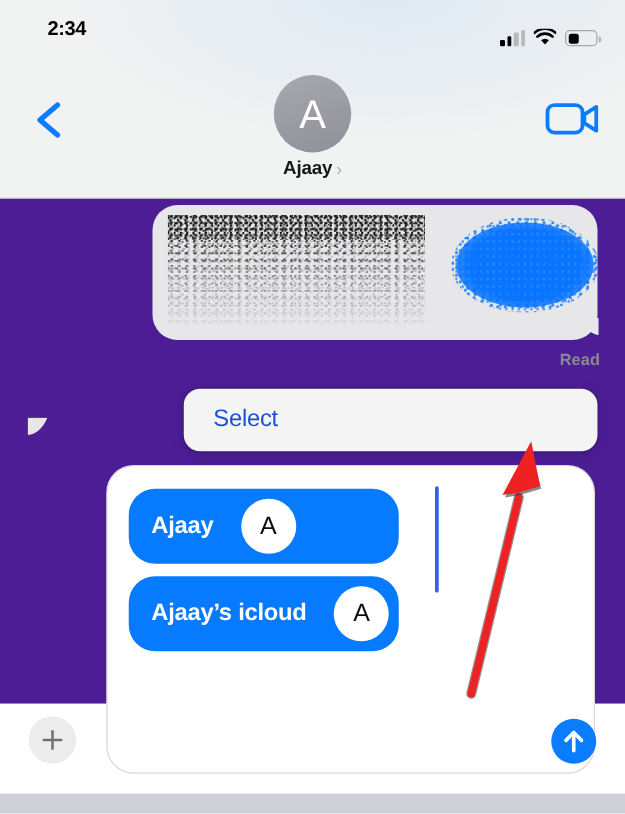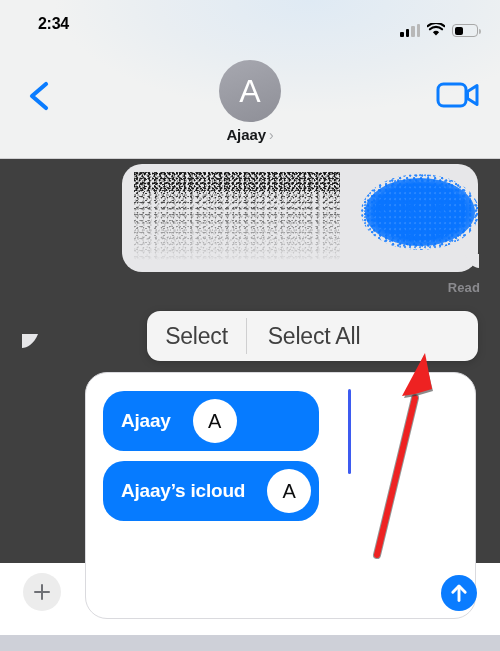--- a/index.html
+++ b/index.html
@@ -160,21 +160,21 @@
     margin-top: 1px;
   }
 
   
   #conversation {
     position: absolute;
     left: 0;
     top: 159px;
     width: 500px;
     height: 404px;
-    background: #404040;
+    background: #4c1d95;
     overflow: hidden;
   }
 
   
   #outgoing-bubble {
     position: absolute;
     left: 122px;
     top: 5px;
     width: 356px;
     height: 108px;
@@ -295,22 +295,22 @@
     align-items: stretch;
     box-shadow: 0 2px 9px rgba(0,0,0,0.17), 0 0 1px rgba(0,0,0,0.22);
     z-index: 30;
     overflow: hidden;
   }
   .ctx-item {
     flex: 1 1 auto;
     display: flex;
     align-items: center;
     justify-content: center;
-    font-size: 23px;
-    color: #404040;
+    font-size: 19px;
+    color: #1d4ed8;
     letter-spacing: -0.2px;
     cursor: pointer;
     position: relative;
   }
   .ctx-item + .ctx-item::before {
     content: "";
     position: absolute;
     left: 0;
     top: 7px;
     bottom: 7px;
@@ -525,21 +525,20 @@
     <div id="send-button">
       <svg width="36" height="36" viewBox="0 0 36 36">
         <path d="M18 25.5 L18 11.5" stroke="#fff" stroke-width="2.9" fill="none" stroke-linecap="round"></path>
         <path d="M11.8 17.3 L18 11 L24.2 17.3" stroke="#fff" stroke-width="2.9" fill="none" stroke-linecap="round" stroke-linejoin="round"></path>
       </svg>
     </div>
   </div>
 
   <div id="context-menu">
     <div class="ctx-item ctx-select">Select</div>
-    <div class="ctx-item ctx-select-all">Select All</div>
   </div>
 
   <div id="composer">
     <div id="plus-button"></div>
   </div>
 
   <svg id="annotation-arrow" viewBox="0 0 500 651">
     <g>
       <path d="M377 555 L415 398" stroke="#2b2b2b" stroke-width="8" fill="none" stroke-linecap="round" opacity="0.5"></path>
       <path d="M377 555 L415 398" stroke="#ee2222" stroke-width="6" fill="none" stroke-linecap="round"></path>

